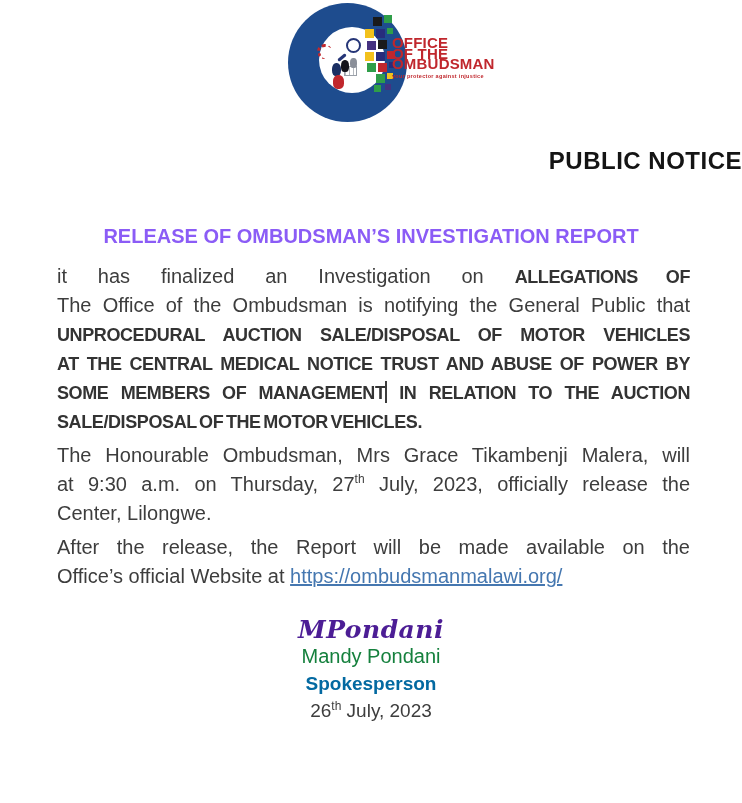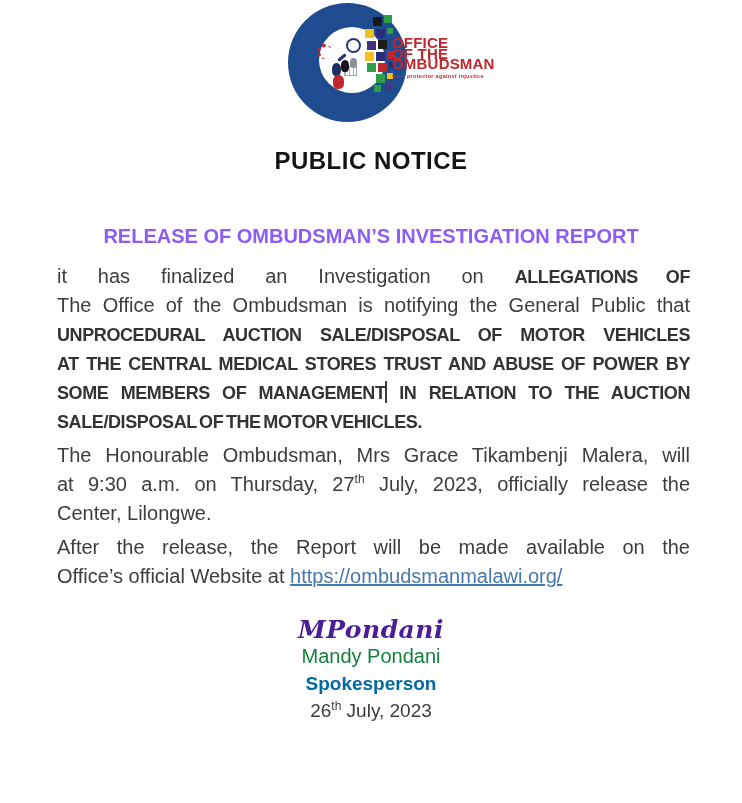--- a/index.html
+++ b/index.html
@@ -54,21 +54,21 @@
   }
   .logo-tagline {
     position: absolute; left: 392px; top: 73px;
     color: #c0272d; font-weight: bold;
     font-size: 5.5px; letter-spacing: 0.3px;
   }
   .sq { position: absolute; }
 
   
   .title {
-    margin: 22px 0 0; text-align: center;
+    margin: 22px 0 0; text-align: right;
     font-size: 24px; font-weight: bold; color: #141414;
     letter-spacing: 0.5px;
   }
   .heading {
     margin: 50px 0 0; text-align: center;
     font-size: 20px; font-weight: bold; color: #8b5cf6;
   }
 
   
   .bodytext { padding: 0 52px 0 57px; }
@@ -144,21 +144,21 @@
 </div>
 
 <div class="title">PUBLIC NOTICE</div>
 <div class="heading">RELEASE OF OMBUDSMAN’S INVESTIGATION REPORT</div>
 
 <div class="bodytext">
   <div class="para" id="para1">
       <div class="tline jl"><span>it has finalized an Investigation on </span><span class="b">ALLEGATIONS OF</span></div>
       <div class="tline jl"><span>The Office of the Ombudsman is notifying the General Public that</span></div>
       <div class="tline jl"><span class="b">UNPROCEDURAL AUCTION SALE/DISPOSAL OF MOTOR VEHICLES</span></div>
-      <div class="tline jl"><span class="b">AT THE CENTRAL MEDICAL STORES TRUST AND ABUSE OF POWER BY</span></div>
+      <div class="tline jl"><span class="b">AT THE CENTRAL MEDICAL NOTICE TRUST AND ABUSE OF POWER BY</span></div>
       <div class="tline jl"><span class="b">SOME MEMBERS OF MANAGEMENT</span><span class="bar"></span><span class="b"> IN RELATION TO THE AUCTION</span></div>
       <div class="tline"><span class="b">SALE/DISPOSAL OF THE MOTOR VEHICLES.</span></div>
     </div>
   <div class="para" id="para2">
       <div class="tline jl"><span>The Honourable Ombudsman, Mrs Grace Tikambenji Malera, will</span></div>
       <div class="tline jl"><span>at 9:30 a.m. on Thursday, 27</span><sup>th</sup><span> July, 2023, officially release the</span></div>
       <div class="tline"><span>Center, Lilongwe.</span></div>
     </div>
   <div class="para" id="para3">
       <div class="tline jl"><span>After the release, the Report will be made available on the</span></div>

